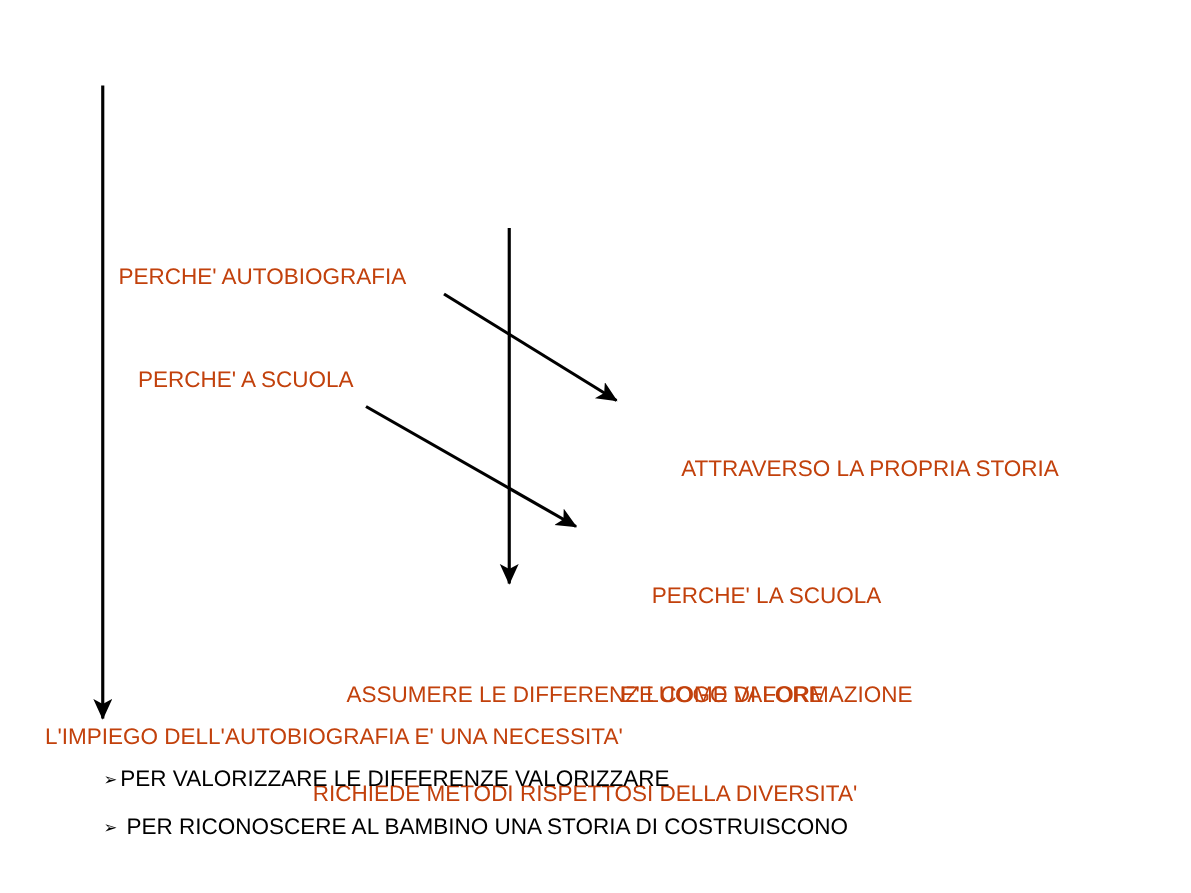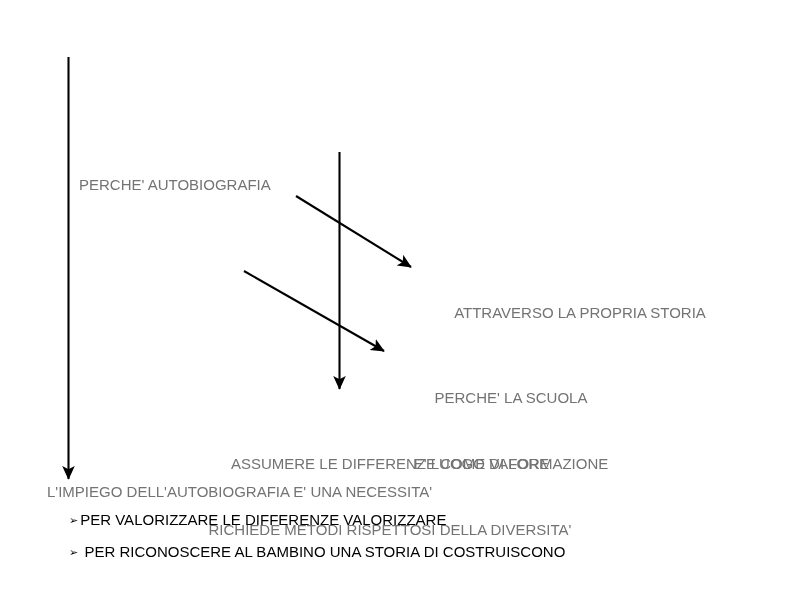--- a/index.html
+++ b/index.html
@@ -22,21 +22,21 @@
     top: 0;
     width: 794px;
     height: 595px;
     pointer-events: none;
   }
   .txt {
     position: absolute;
     font-family: "Liberation Sans", sans-serif;
     font-size: 15px;
     line-height: 22px;
-    color: #737373;
+    color: #c2410c;
     white-space: pre;
     letter-spacing: 0px;
   }
   .t-left   { text-align: left; }
   .t-center { text-align: center; }
   .bullet-row {
     position: absolute;
     display: flex;
     align-items: baseline;
     font-family: "Liberation Sans", sans-serif;
@@ -70,36 +70,37 @@
 
     <line x1="339.5" y1="152" x2="339.5" y2="389" stroke="#000000" stroke-width="2.1" marker-end="url(#ah)"></line>
 
     <line x1="296" y1="196" x2="411" y2="267" stroke="#000000" stroke-width="2.1" marker-end="url(#ah)"></line>
 
     <line x1="244" y1="271" x2="384" y2="351" stroke="#000000" stroke-width="2.1" marker-end="url(#ah)"></line>
   </svg>
 
   <div class="txt t-left" style="left:79px; top:174px;">PERCHE' AUTOBIOGRAFIA</div>
 
+  <div class="txt t-left" style="left:92px; top:243px;">PERCHE' A SCUOLA</div>
 
   <div class="txt t-center" style="left:420px; top:258px; width:320px;">
     <span class="block-line">ATTRAVERSO LA PROPRIA STORIA</span>
   </div>
 
   <div class="txt t-center" style="left:166px; top:409px; width:448px;">
     <span class="block-line">ASSUMERE LE DIFFERENZE COME VALORE</span>
     <span class="block-line">RICHIEDE METODI RISPETTOSI DELLA DIVERSITA'</span>
   </div>
 
   <div class="txt t-center" style="left:388px; top:343px; width:246px;">
     <span class="block-line">PERCHE' LA SCUOLA</span>
     <span class="block-line">E' LUOGO DI FORMAZIONE</span>
   </div>
 
-  <div class="txt t-left" style="left:47px; top:481px;">L'IMPIEGO DELL'AUTOBIOGRAFIA E' UNA NECESSITA'</div>
+  <div class="txt t-left" style="left:30px; top:481px;">L'IMPIEGO DELL'AUTOBIOGRAFIA E' UNA NECESSITA'</div>
 
   <div class="bullet-row" style="left:69px; top:509px;">
     <span class="bullet-glyph">➢</span>
     <span>PER VALORIZZARE LE DIFFERENZE VALORIZZARE</span>
   </div>
 
   <div class="bullet-row" style="left:69px; top:541px;">
     <span class="bullet-glyph">➢</span>
     <span> PER RICONOSCERE AL BAMBINO UNA STORIA DI COSTRUISCONO</span>
   </div>

